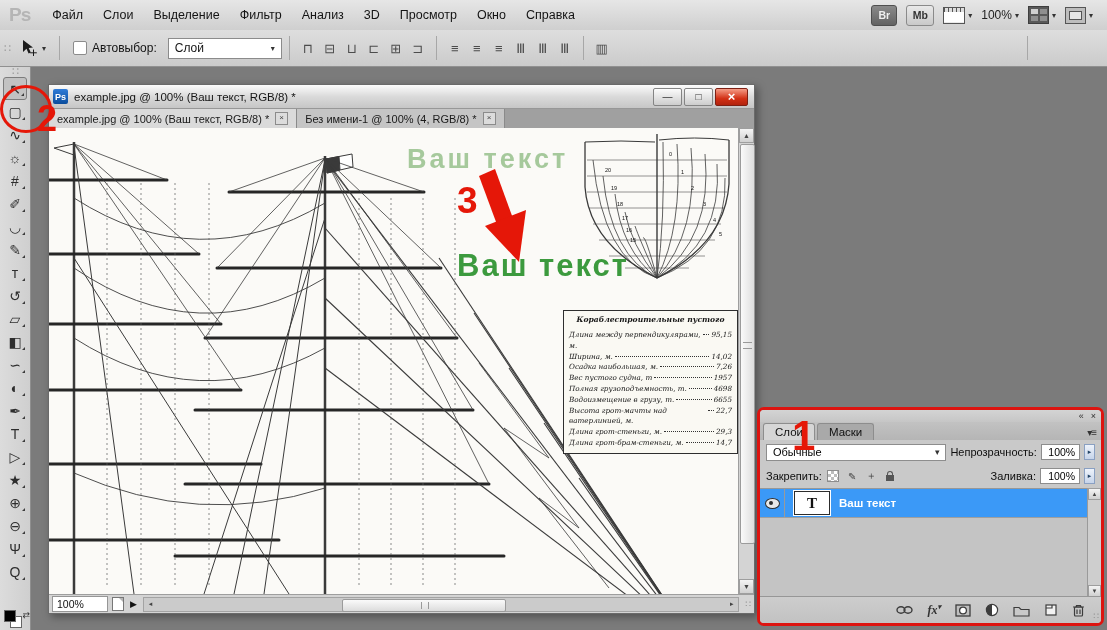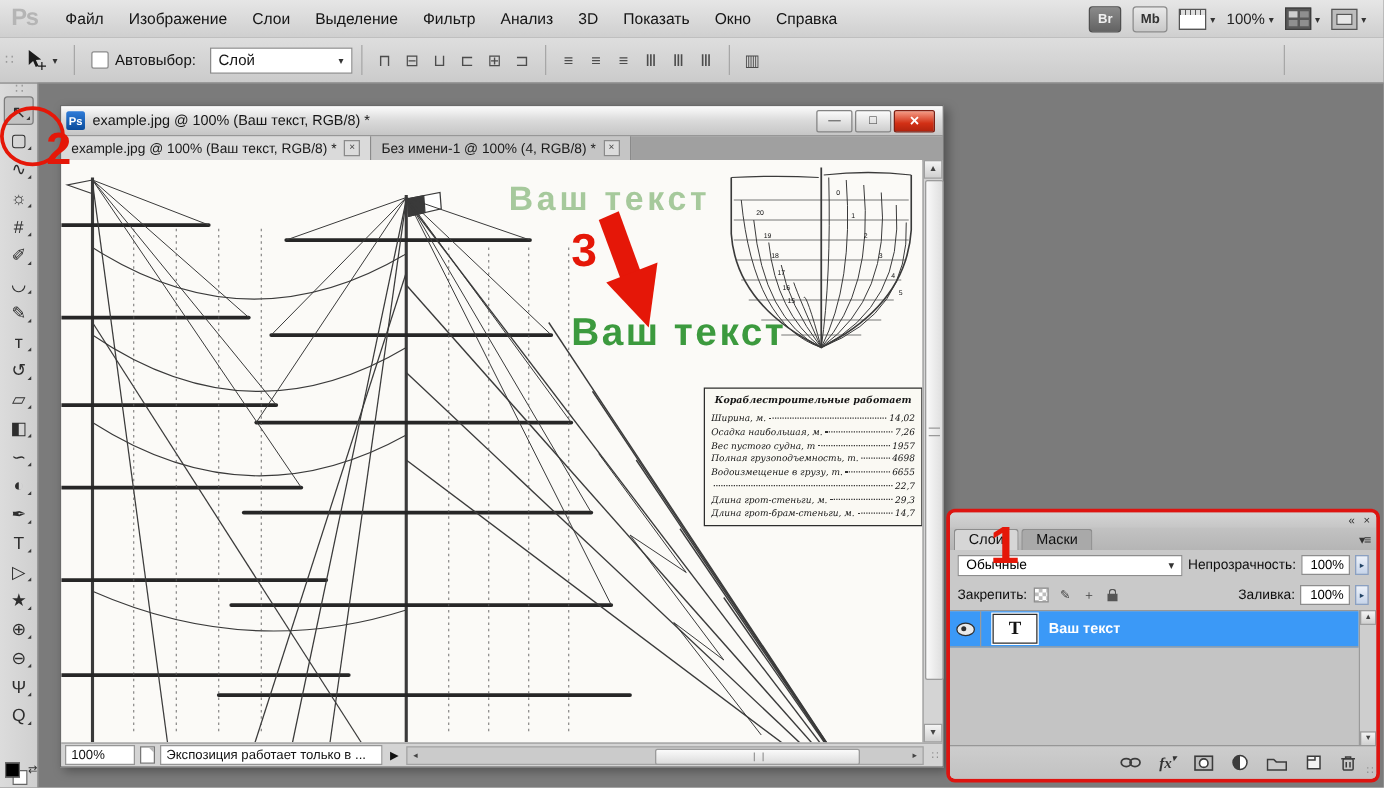--- a/index.html
+++ b/index.html
@@ -165,27 +165,26 @@
 </head>
 <body>
 
 <div>
 
   <div class="menubar">
     <span class="pslogo">Ps</span>
     <div style="display:flex;height:100%">
 
     <div class="menu-item">Файл</div>
-        <div class="menu-item">Изображение</div>
         <div class="menu-item">Слои</div>
         <div class="menu-item">Выделение</div>
         <div class="menu-item">Фильтр</div>
         <div class="menu-item">Анализ</div>
         <div class="menu-item">3D</div>
-        <div class="menu-item">Показать</div>
+        <div class="menu-item">Просмотр</div>
         <div class="menu-item">Окно</div>
         <div class="menu-item">Справка</div>
       </div>
     <div class="mb-right">
       <div class="br-btn">Br</div>
       <div class="mb-btn">Mb</div>
       <div class="mb-group">
         <span class="miniruler"></span>
         <span class="mb-ddl">▾</span>
       </div>
@@ -504,23 +503,28 @@
 
       <div class="ghost-text">Ваш текст</div>
       <svg class="arrow3" width="120" height="104" viewBox="0 0 120 104">
         <polygon points="52,10 68,3 88,58 72,64" fill="#e51708"></polygon>
         <polygon points="58,60 99,44 92,96" fill="#e51708"></polygon>
       </svg>
       <div class="num3">3</div>
       <div class="green-text">Ваш текст</div>
 
       <div class="shiptable">
-        <div class="ttl">Кораблестроительные работает</div>
+        <div class="ttl">Кораблестроительные пустого</div>
         <div>
 
+            <div class="trow">
+              <span>Длина между перпендикулярами, м.</span>
+              <span class="tdots"></span>
+              <span class="tval">95,15</span>
+            </div>
 
             <div class="trow">
               <span>Ширина, м.</span>
               <span class="tdots"></span>
               <span class="tval">14,02</span>
             </div>
 
             <div class="trow">
               <span>Осадка наибольшая, м.</span>
               <span class="tdots"></span>
@@ -539,20 +543,21 @@
               <span class="tval">4698</span>
             </div>
 
             <div class="trow">
               <span>Водоизмещение в грузу, т.</span>
               <span class="tdots"></span>
               <span class="tval">6655</span>
             </div>
 
             <div class="trow">
+              <span>Высота грот-мачты над ватерлинией, м.</span>
               <span class="tdots"></span>
               <span class="tval">22,7</span>
             </div>
 
             <div class="trow">
               <span>Длина грот-стеньги, м.</span>
               <span class="tdots"></span>
               <span class="tval">29,3</span>
             </div>
 
@@ -569,21 +574,20 @@
       <div class="sbtn" style="top:0">▲</div>
       <div class="vthumb">
           <span class="tgrip"></span>
         </div>
       <div class="sbtn" style="bottom:0">▼</div>
     </div>
 
     <div class="statusbar">
       <div class="zoomfield">100%</div>
       <span class="pageicon"></span>
-      <div class="msgfield">Экспозиция работает только в ...</div>
       <span class="flyout">▶</span>
       <div class="hscroll">
         <div class="hbtn" style="left:0">◂</div>
         <div class="hthumb">
             <span class="hgrip"></span>
           </div>
         <div class="hbtn" style="right:0">▸</div>
       </div>
       <span class="corner">∷</span>
     </div>

